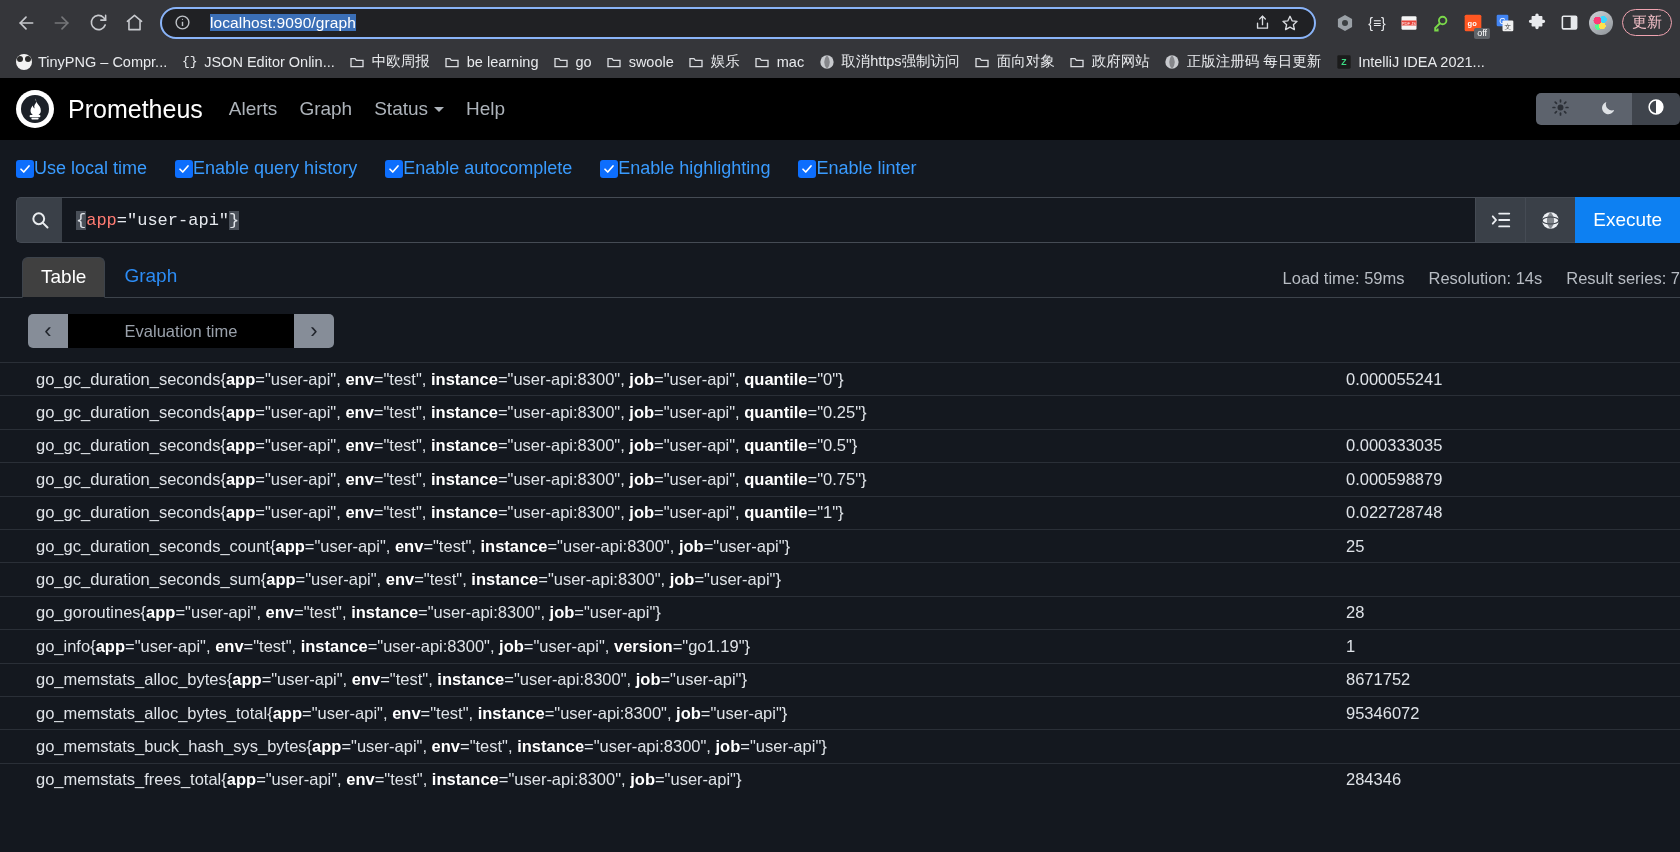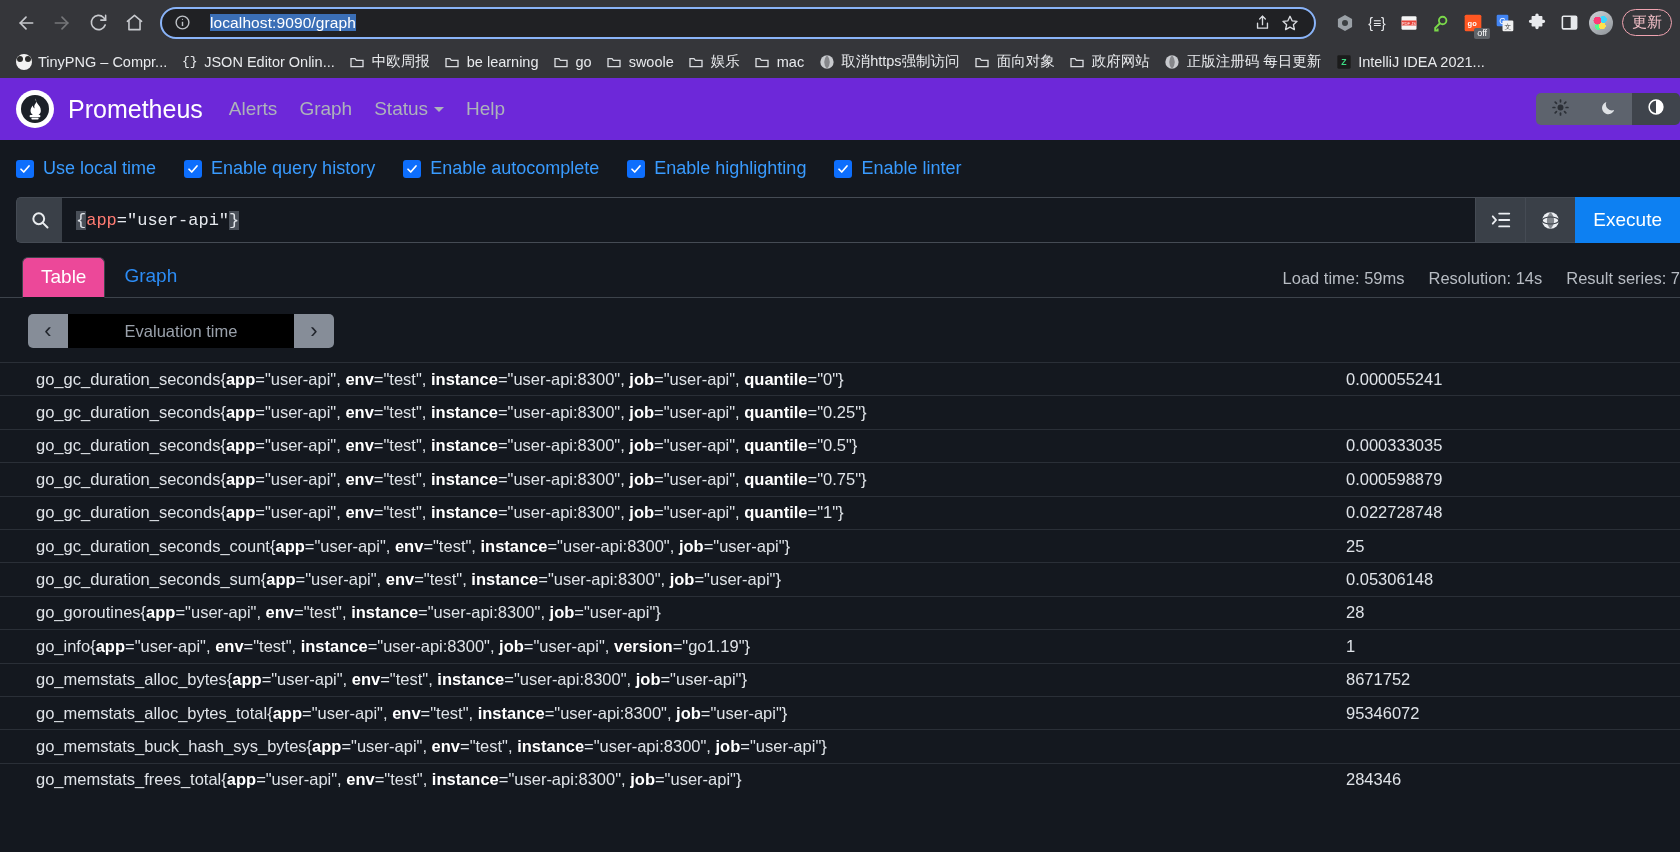--- a/index.html
+++ b/index.html
@@ -154,21 +154,21 @@
   }
   .panda::before { left: 1px; }
   .panda::after { right: 1px; }
   .brace { color: #e8eaed; font-size: 13px; font-family: "Liberation Mono", monospace; }
 
   
   .app { background: #14181f; width: 1680px; }
 
   .navbar {
     height: 62px;
-    background: #6d28d9;
+    background: #000000;
     display: flex;
     align-items: center;
     padding: 0 16px;
     position: relative;
   }
   .logo {
     width: 38px; height: 38px;
     border-radius: 50%;
     background: #fff;
     display: flex; align-items: center; justify-content: center;
@@ -216,21 +216,20 @@
 
   .opts-row {
     display: flex;
     align-items: center;
     padding: 18px 16px 14px 16px;
     gap: 28px;
   }
   .opt {
     display: flex;
     align-items: center;
-    gap: 9px;
     flex: 0 0 auto;
   }
   .cbox {
     width: 18px; height: 18px;
     background: #0d6efd;
     border-radius: 3px;
     display: flex; align-items: center; justify-content: center;
     flex: 0 0 auto;
   }
   .cbox svg { display: block; }
@@ -306,21 +305,21 @@
   .tab {
     font-size: 19px;
     padding: 8px 18px 9px 18px;
     border-radius: 6px 6px 0 0;
     white-space: nowrap;
   }
   .tab.active {
     color: #ffffff;
     border: 1px solid #3d434b;
     border-bottom: 1px solid #14181f;
-    background: #ec4899;
+    background: #404040;
     margin-bottom: -1px;
   }
   .tab.inactive { color: #2c8cf5; border: 1px solid transparent; }
   .meta {
     position: absolute;
     right: 0px;
     bottom: 9px;
     display: flex;
     gap: 24px;
     color: #b7bcc3;
@@ -781,21 +780,20 @@
       <div class="res-row">
         <div class="series"><span class="mname">go_gc_duration_seconds</span>{<span class="lname">app</span>=<span class="lval">"user-api"</span>, <span class="lname">env</span>=<span class="lval">"test"</span>, <span class="lname">instance</span>=<span class="lval">"user-api:8300"</span>, <span class="lname">job</span>=<span class="lval">"user-api"</span>, <span class="lname">quantile</span>=<span class="lval">"1"</span>}</div>
         <div class="value">0.022728748</div>
       </div>
       <div class="res-row">
         <div class="series"><span class="mname">go_gc_duration_seconds_count</span>{<span class="lname">app</span>=<span class="lval">"user-api"</span>, <span class="lname">env</span>=<span class="lval">"test"</span>, <span class="lname">instance</span>=<span class="lval">"user-api:8300"</span>, <span class="lname">job</span>=<span class="lval">"user-api"</span>}</div>
         <div class="value">25</div>
       </div>
       <div class="res-row">
         <div class="series"><span class="mname">go_gc_duration_seconds_sum</span>{<span class="lname">app</span>=<span class="lval">"user-api"</span>, <span class="lname">env</span>=<span class="lval">"test"</span>, <span class="lname">instance</span>=<span class="lval">"user-api:8300"</span>, <span class="lname">job</span>=<span class="lval">"user-api"</span>}</div>
-        <div class="value">0.05306148</div>
       </div>
       <div class="res-row">
         <div class="series"><span class="mname">go_goroutines</span>{<span class="lname">app</span>=<span class="lval">"user-api"</span>, <span class="lname">env</span>=<span class="lval">"test"</span>, <span class="lname">instance</span>=<span class="lval">"user-api:8300"</span>, <span class="lname">job</span>=<span class="lval">"user-api"</span>}</div>
         <div class="value">28</div>
       </div>
       <div class="res-row">
         <div class="series"><span class="mname">go_info</span>{<span class="lname">app</span>=<span class="lval">"user-api"</span>, <span class="lname">env</span>=<span class="lval">"test"</span>, <span class="lname">instance</span>=<span class="lval">"user-api:8300"</span>, <span class="lname">job</span>=<span class="lval">"user-api"</span>, <span class="lname">version</span>=<span class="lval">"go1.19"</span>}</div>
         <div class="value">1</div>
       </div>
       <div class="res-row">

